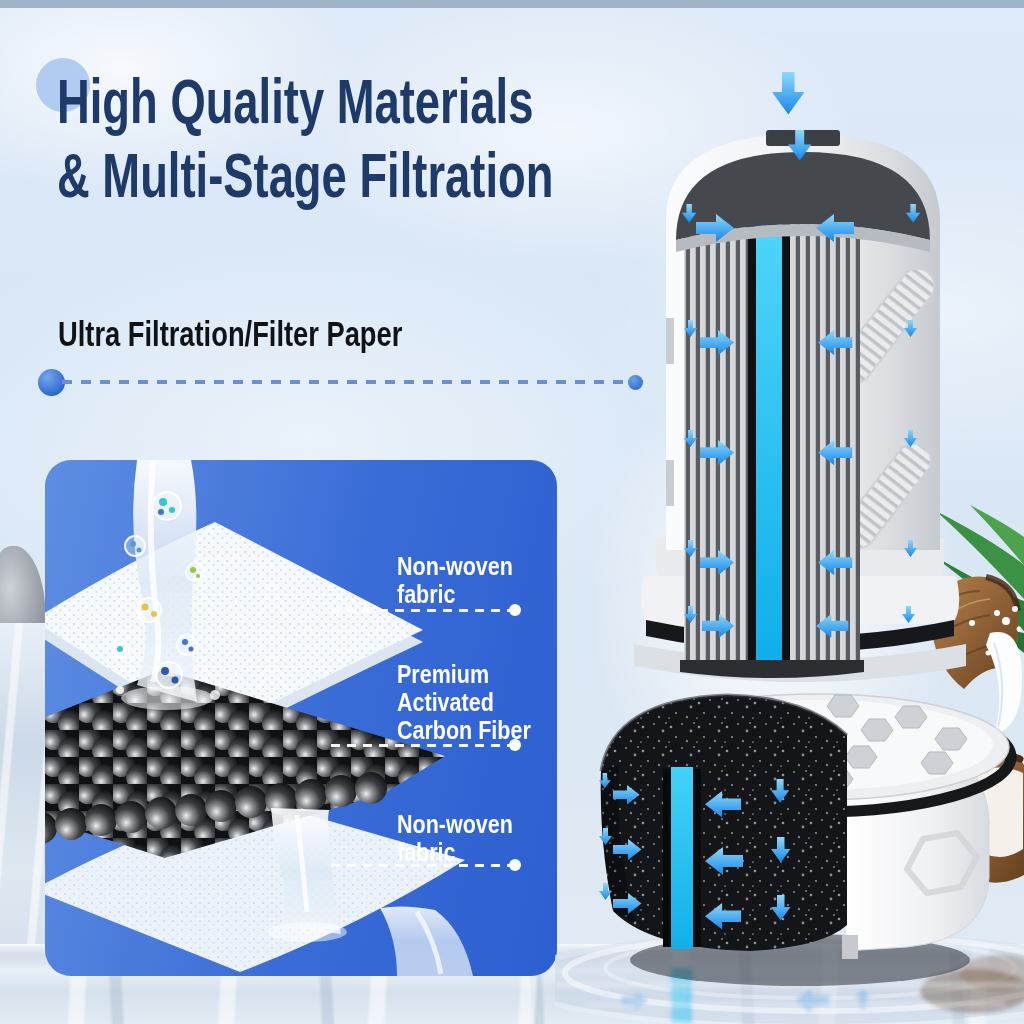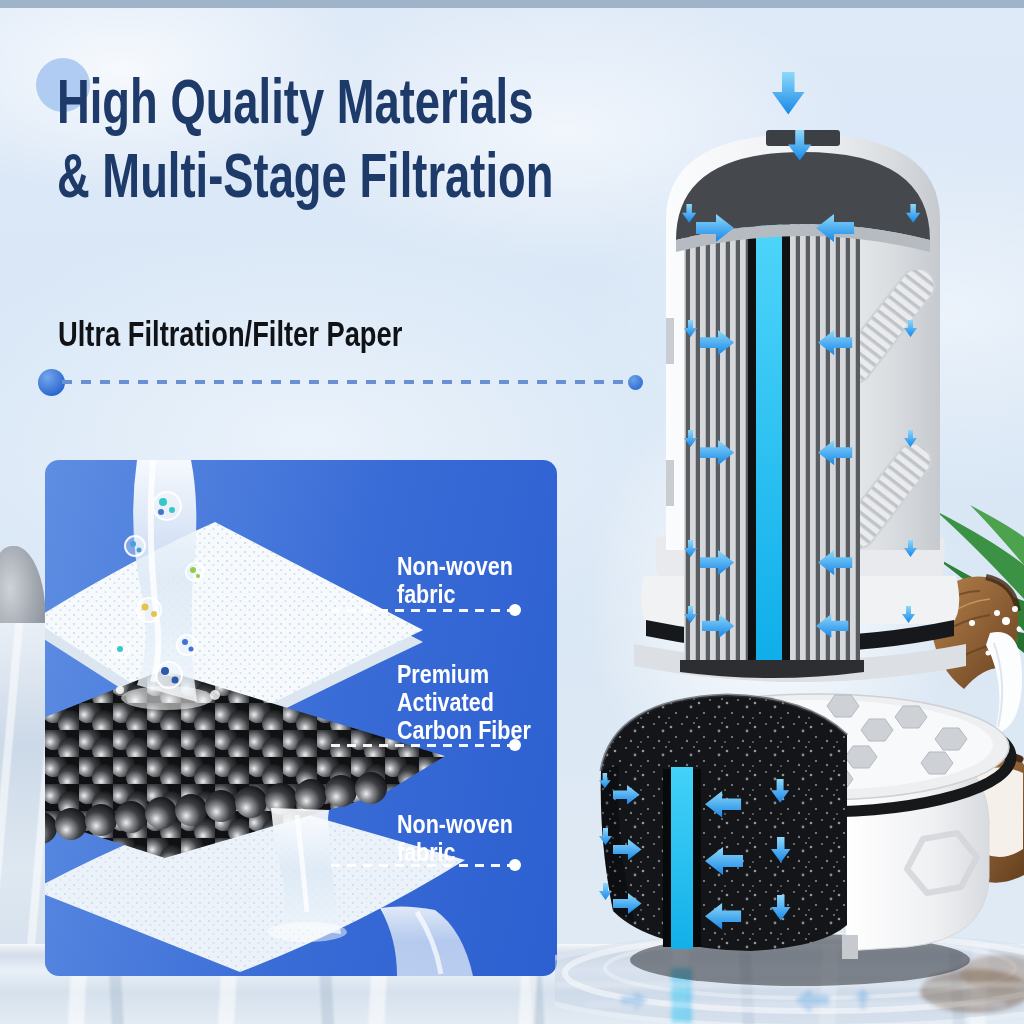--- a/index.html
+++ b/index.html
@@ -33,21 +33,21 @@
     font-size:63px;line-height:74px;letter-spacing:0;transform:scaleX(.72);
     transform-origin:left top;white-space:nowrap;}
   .callout-label{left:58px;top:306px;color:#101216;font-size:35px;font-weight:600;
     transform:scaleX(.78);transform-origin:left top;white-space:nowrap;}
   .top-dash{left:62px;top:372px;width:566px;height:4px;
     background:repeating-linear-gradient(90deg,var(--callout-line-blue,#6a90d4) 0 10px,transparent 10px 19px);}
   .dot-lg{left:38px;top:361px;width:27px;height:27px;border-radius:50%;
     background:radial-gradient(circle at 35% 30%,#74a7ec,#2a66cf 75%);}
   .dot-sm{left:628px;top:367px;width:15px;height:15px;border-radius:50%;
     background:radial-gradient(circle at 35% 30%,#6ba0e8,#336fd4 75%);}
-  .blue-panel{left:45px;top:452px;width:512px;height:516px;border-radius:14px;overflow:hidden;
+  .blue-panel{left:45px;top:452px;width:512px;height:516px;border-radius:26px;overflow:hidden;
     background:linear-gradient(102deg,var(--panel-blue-start,#5e8ee2) 0%,#3a6cd7 55%,var(--panel-blue-end,#2c5fd0) 100%);}
   .layers-svg{position:absolute;left:0;top:0;}
   .p-label{position:absolute;color:var(--label-white,#fff);font-weight:bold;font-size:25px;
     line-height:28px;width:170px;transform:scaleX(.86);transform-origin:left top;}
   .p-dash{position:absolute;left:286px;width:184px;height:3px;
     background:repeating-linear-gradient(90deg,rgba(255,255,255,.95) 0 9px,transparent 9px 16px);}
   .p-dot{position:absolute;left:464px;width:12px;height:12px;border-radius:50%;background:#fff;}
   svg{display:block;}
 </style>
 </head>

